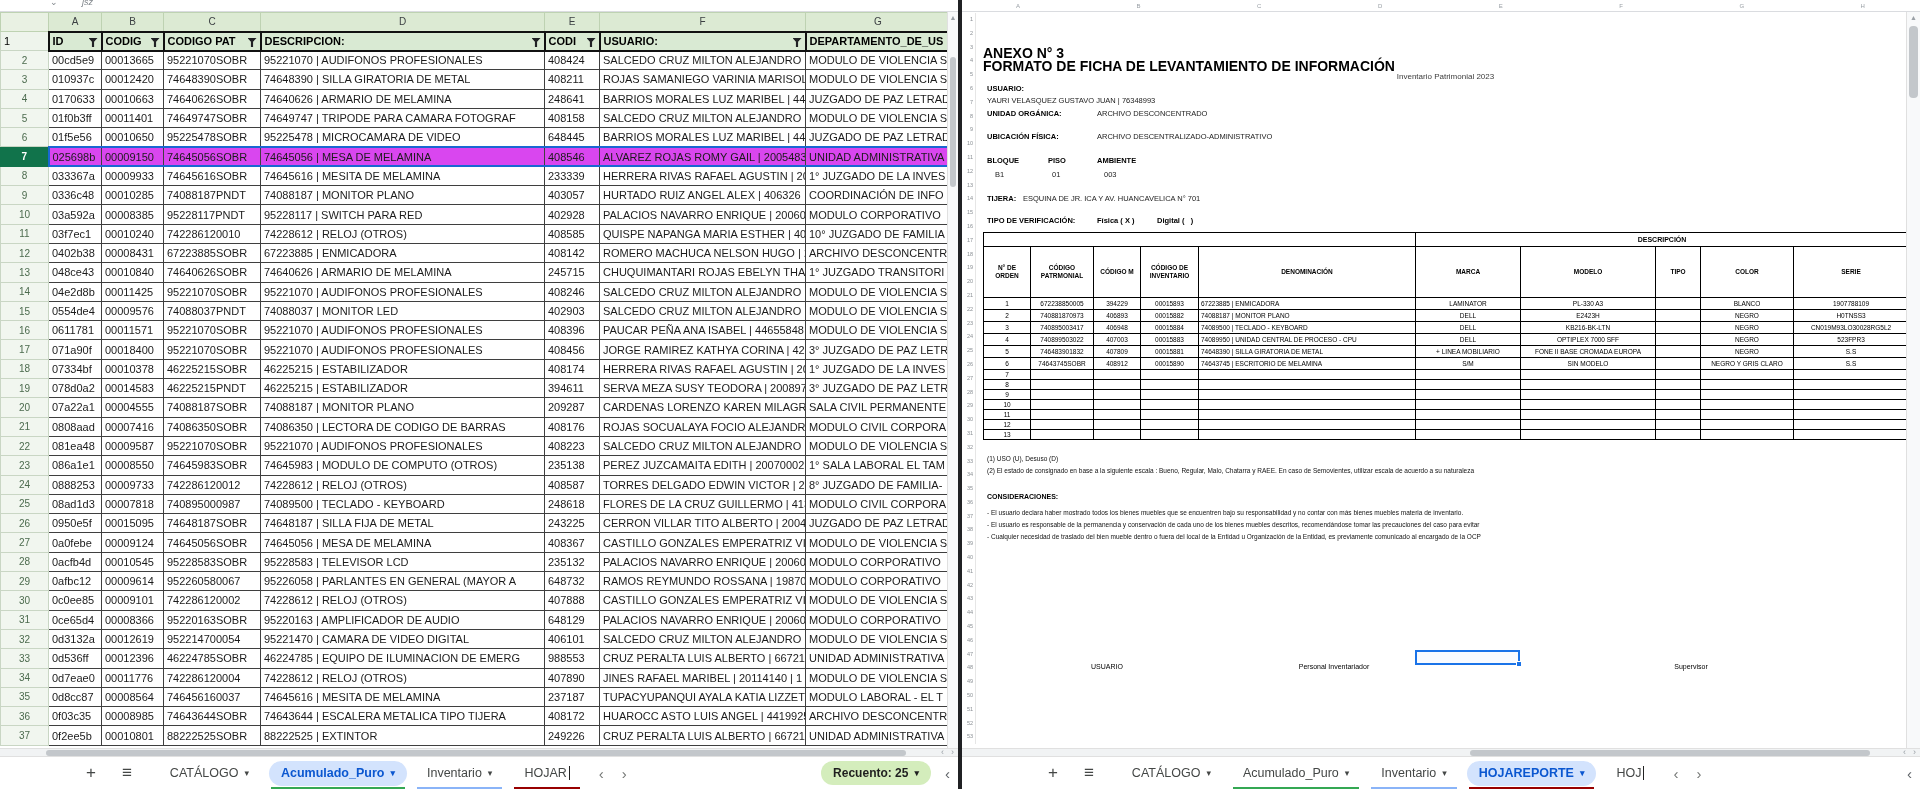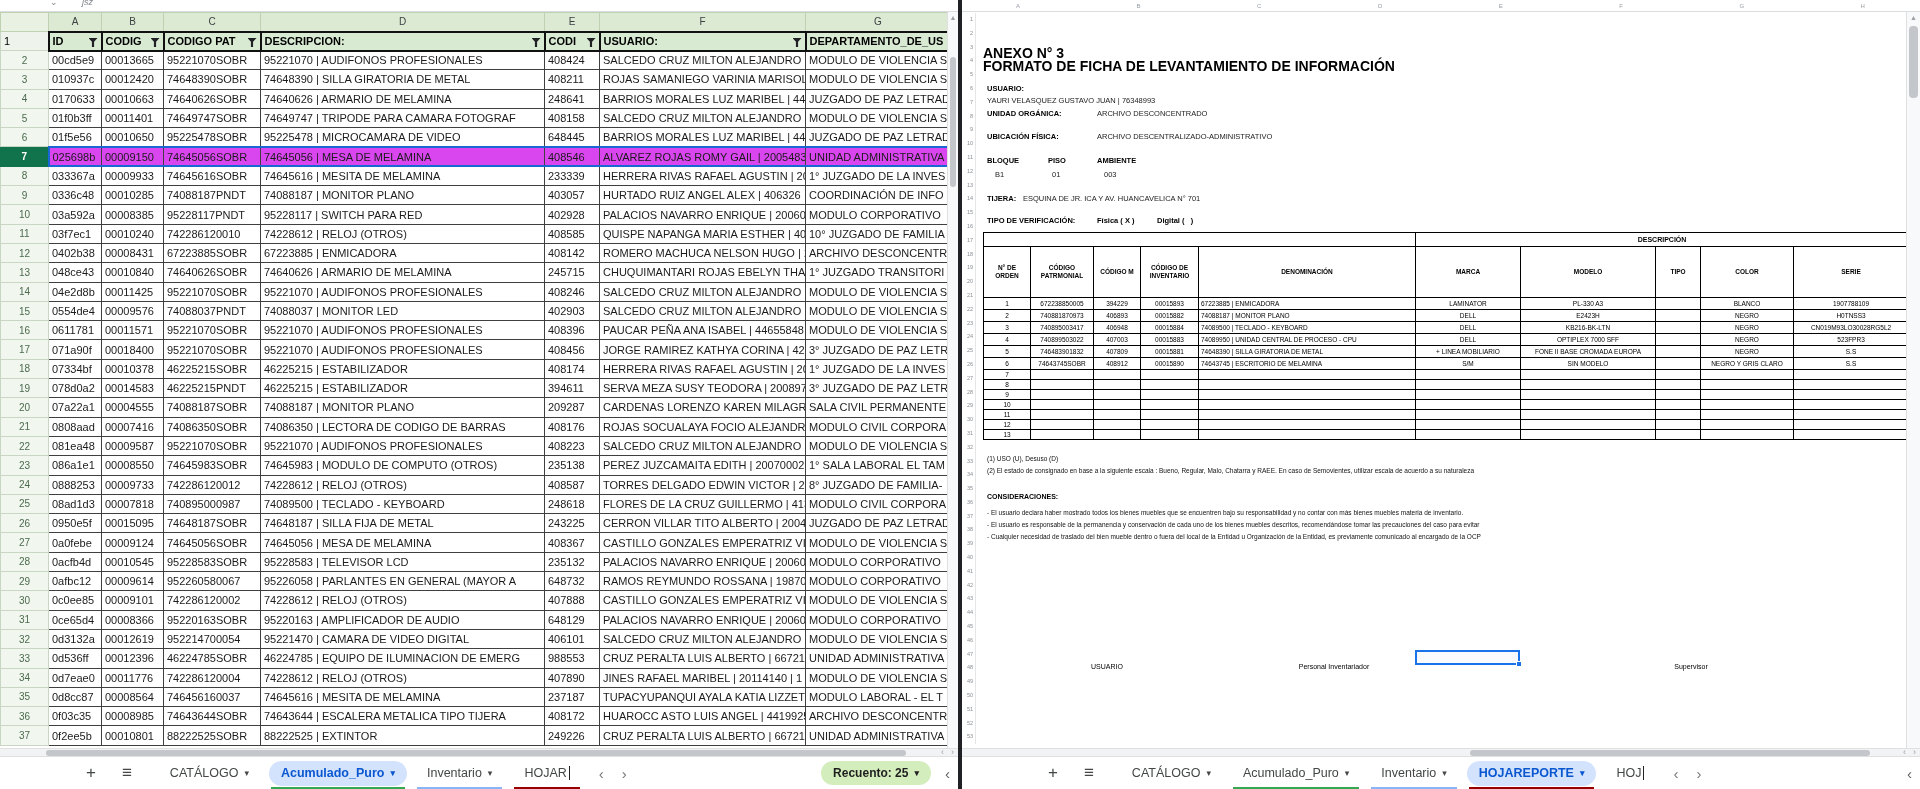--- a/index.html
+++ b/index.html
@@ -620,20 +620,21 @@
         <div>49</div>
         <div>50</div>
         <div>51</div>
         <div>52</div>
         <div>53</div>
       </div>
 
     <div id="rcanvas">
       <div class="rf rf-title" style="top:32px">ANEXO N° 3</div>
       <div class="rf rf-title" style="top:45px">FORMATO DE FICHA DE LEVANTAMIENTO DE INFORMACIÓN</div>
+      <div class="rf rf-sub2" style="top:59px">Inventario Patrimonial 2023</div>
 
       <div class="rf rf-lab" style="left:11px;top:71px">USUARIO:</div>
       <div class="rf rf-val" style="left:11px;top:83px">YAURI VELASQUEZ GUSTAVO JUAN | 76348993</div>
 
       <div class="rf rf-lab" style="left:11px;top:96px">UNIDAD ORGÁNICA:</div>
       <div class="rf rf-val" style="left:121px;top:96px">ARCHIVO DESCONCENTRADO</div>
 
       <div class="rf rf-lab" style="left:11px;top:119px">UBICACIÓN FÍSICA:</div>
       <div class="rf rf-val" style="left:121px;top:119px">ARCHIVO DESCENTRALIZADO-ADMINISTRATIVO</div>
 

